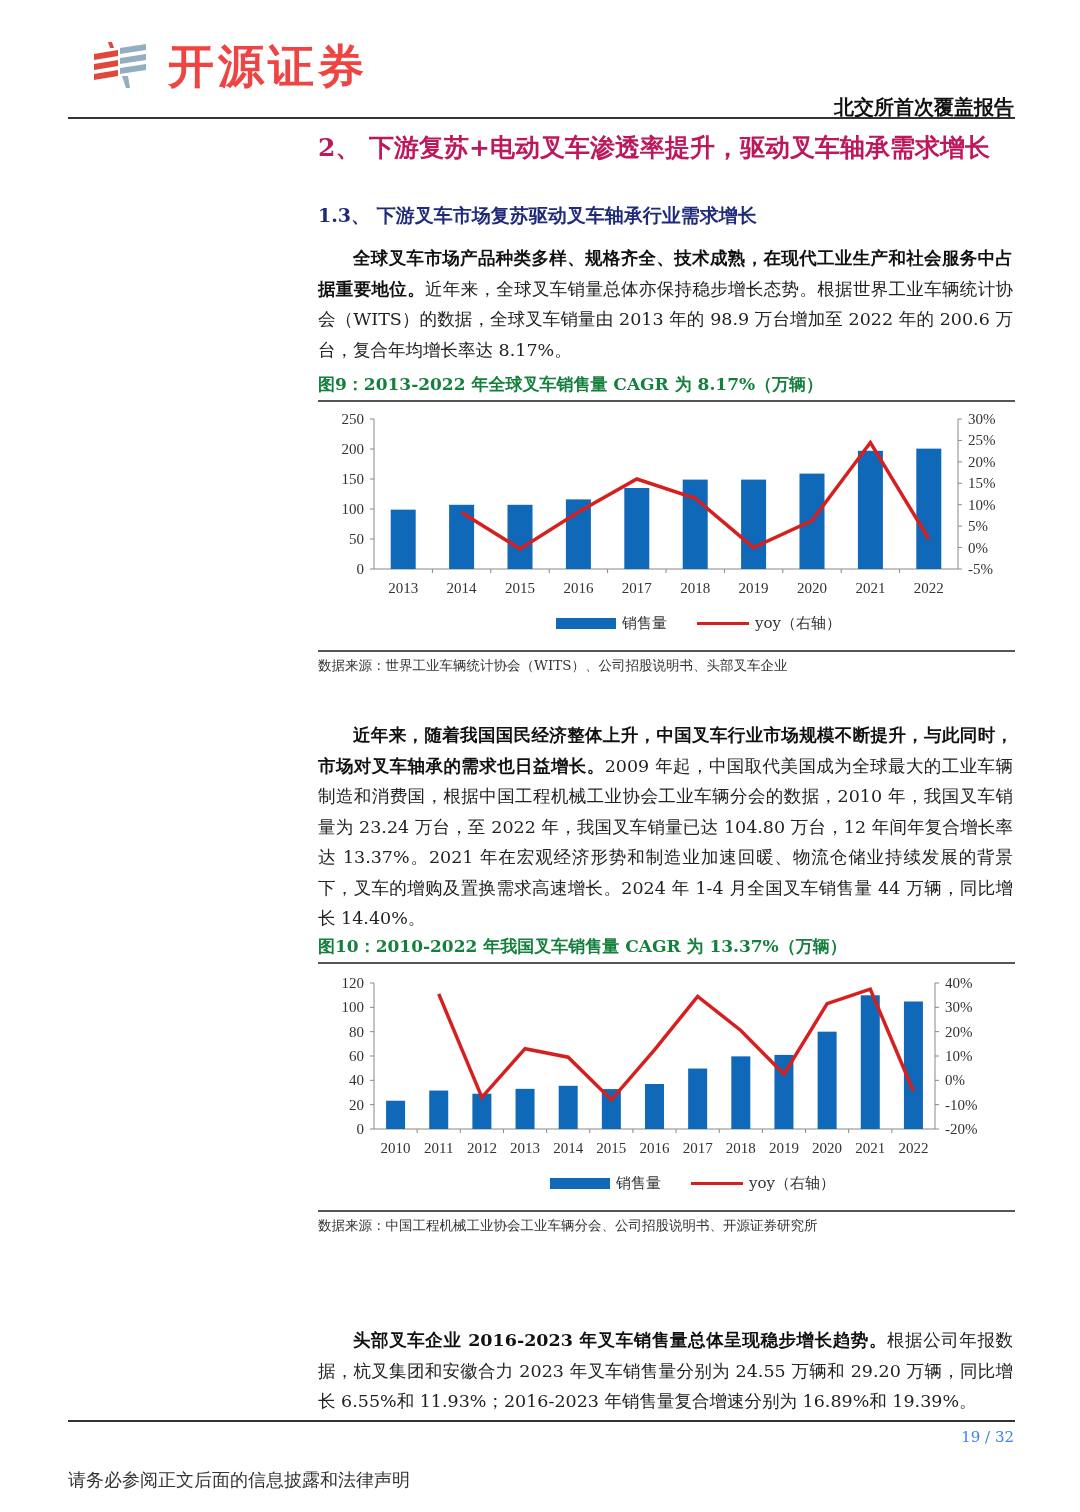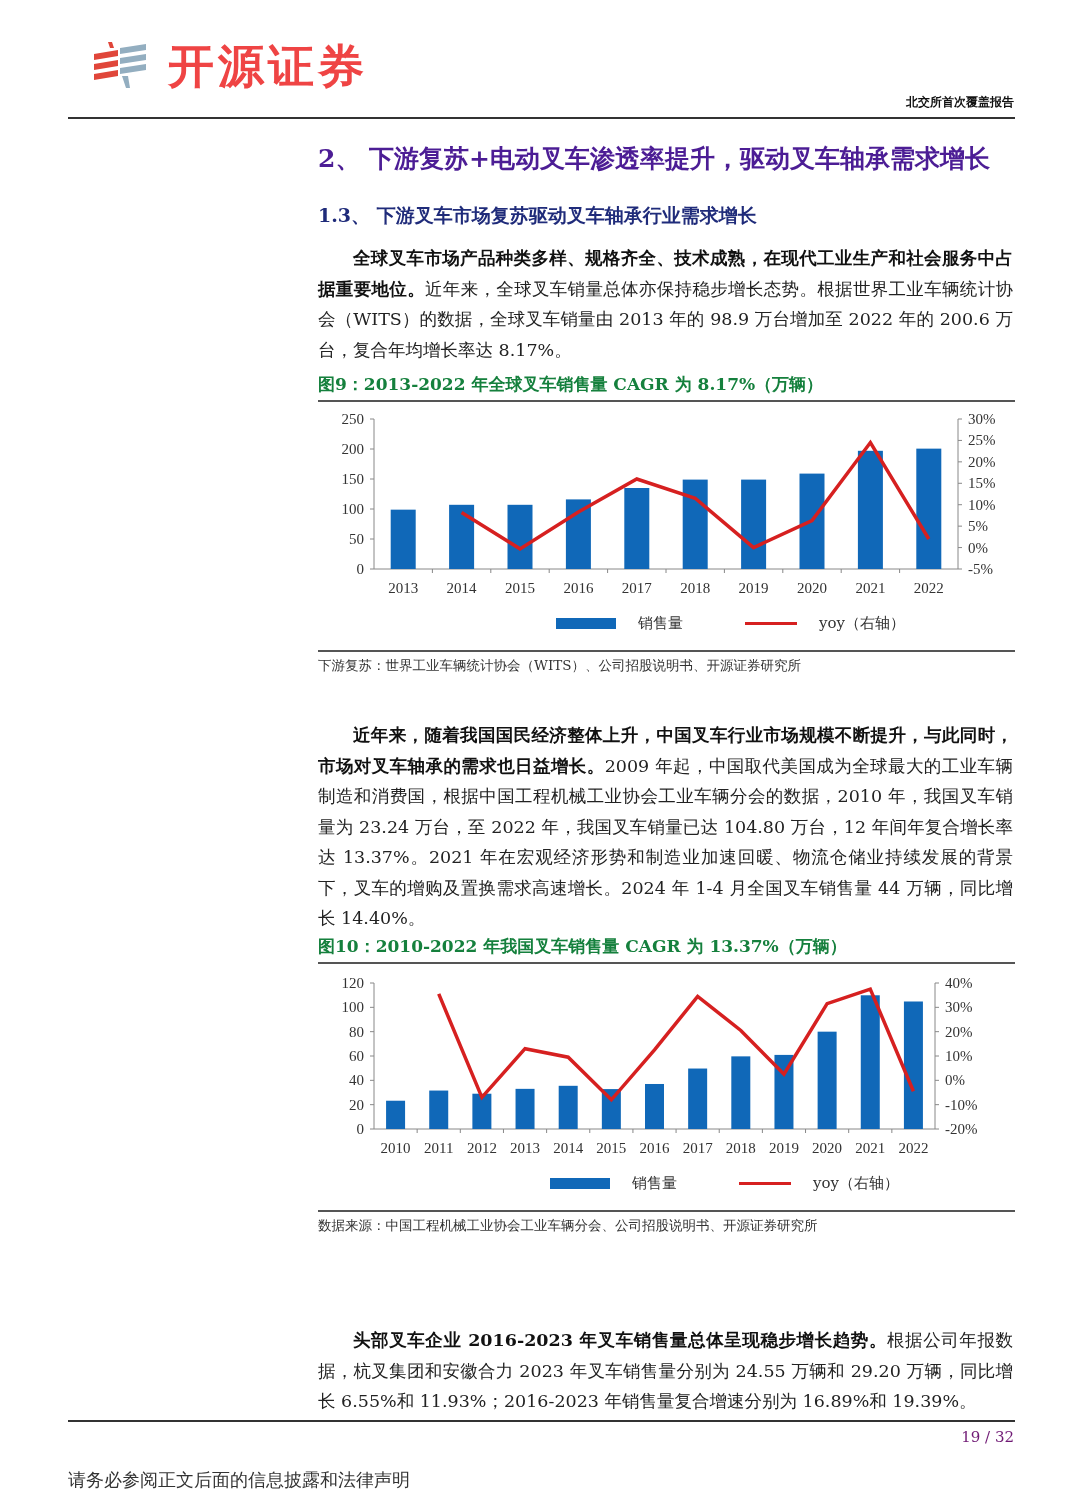--- a/index.html
+++ b/index.html
@@ -1,33 +1,33 @@
 <!DOCTYPE html>
 <html><head>
 <meta charset="utf-8">
 <style>
   html,body{margin:0;padding:0;background:#fff;}
   body{width:1080px;height:1512px;position:relative;overflow:hidden;font-family:"DejaVu Serif","Liberation Serif",serif;color:#1a1a1a;}
   .abs{position:absolute;}
   .logo{left:90px;top:38px;width:60px;height:60px;}
   .brand{left:168px;top:36px;font-family:"DejaVu Sans","Liberation Sans",sans-serif;font-size:46px;font-weight:bold;letter-spacing:4px;color:#ef4444;}
   .hdr-line{left:68px;top:117px;width:947px;height:2px;background:#333;}
-  .hdr-right{right:66px;top:94px;font-size:12px;font-weight:bold;color:#111;}
-  .h1{left:318px;top:142px;font-size:25px;font-weight:bold;color:#4c1d95;}
+  .hdr-right{right:66px;top:94px;font-size:20px;font-weight:bold;color:#111;}
+  .h1{left:318px;top:131px;font-size:25px;font-weight:bold;color:#be185d;}
   .h2{left:318px;top:203px;font-size:19px;font-weight:bold;color:#1f2b7a;}
   .para{left:318px;width:695px;font-size:17.5px;line-height:30.5px;color:#222;text-align:justify;}
   .para b{color:#111;}
   .fig-title{left:318px;font-size:17px;font-weight:bold;color:#15803d;}
   .fig-line{left:318px;width:697px;height:2px;background:#555;}
   .src{left:318px;font-size:13.5px;color:#333;}
   .footer-line{left:68px;top:1420px;width:947px;height:2px;background:#333;}
   .footer-left{left:68px;top:1468px;font-size:18px;color:#333;}
-  .footer-right{right:66px;top:1428px;font-size:15px;color:#701a75;}
+  .footer-right{right:66px;top:1428px;font-size:15px;color:#3b82f6;}
   svg text{font-family:"Liberation Serif","DejaVu Serif",serif;fill:#333;}
-  .legend{font-size:15px;color:#333;display:flex;align-items:center;gap:22px;}
+  .legend{font-size:15px;color:#333;display:flex;align-items:center;gap:6px;}
   .lg-bar{width:60px;height:11px;background:#1068b8;display:inline-block;}
   .lg-line{width:52px;height:3px;background:#d62020;display:inline-block;}
 </style>
 </head>
 <body>
 
 <svg class="abs logo" viewBox="0 0 60 60">
   <g fill="#e0463a">
     <path d="M18 4 L22 4 L24 10 L20 10 Z"></path>
     <path d="M4 16 L28 12 L28 18 L4 22 Z"></path>
@@ -118,21 +118,21 @@
     <polyline points="143.6,110.42857142857143 202,146.85714285714286 260.4,110 318.8,77 377.2,96.28571428571429 435.59999999999997,145.57142857142858 494,118.57142857142856 552.4,40.57142857142857 610.8,137" fill="none" stroke="#d62020" stroke-width="3.5" stroke-linejoin="miter"></polyline>
   </svg>
 <div class="abs legend" style="left:556px;top:614px;">
   <span class="lg-bar"></span>
   <span>销售量</span>
   <span style="width:18px"></span>
   <span class="lg-line"></span>
   <span>yoy（右轴）</span>
 </div>
 <div class="abs fig-line" style="top:650px;"></div>
-<div class="abs src" style="top:657px;">下游复苏：世界工业车辆统计协会（WITS）、公司招股说明书、开源证券研究所</div>
+<div class="abs src" style="top:657px;">数据来源：世界工业车辆统计协会（WITS）、公司招股说明书、头部叉车企业</div>
 
 <div class="abs para" style="top:720px;text-indent:35px;">
   <b>近年来，随着我国国民经济整体上升，中国叉车行业市场规模不断提升，与此同时，市场对叉车轴承的需求也日益增长。</b><span>2009 年起，中国取代美国成为全球最大的工业车辆制造和消费国，根据中国工程机械工业协会工业车辆分会的数据，2010 年，我国叉车销量为 23.24 万台，至 2022 年，我国叉车销量已达 104.80 万台，12 年间年复合增长率达 13.37%。2021 年在宏观经济形势和制造业加速回暖、物流仓储业持续发展的背景下，叉车的增购及置换需求高速增长。2024 年 1-4 月全国叉车销售量 44 万辆，同比增长 14.40%。</span>
 </div>
 
 <div class="abs fig-title" style="top:935px;">图10：2010-2022 年我国叉车销售量 CAGR 为 13.37%（万辆）</div>
 <div class="abs fig-line" style="top:962px;"></div>
 <svg class="abs" id="chart2" style="left:318px;top:966px;" width="700" height="200">
     <line x1="56" y1="17" x2="56" y2="163" stroke="#888" stroke-width="1"></line>
     <line x1="617" y1="17" x2="617" y2="163" stroke="#888" stroke-width="1"></line>

